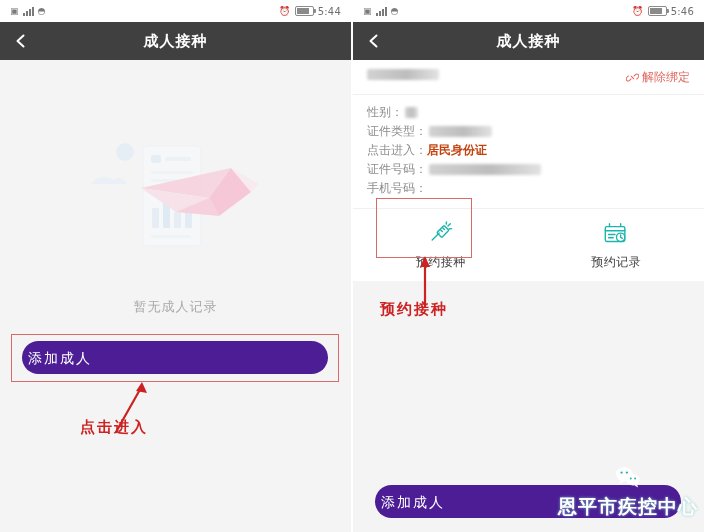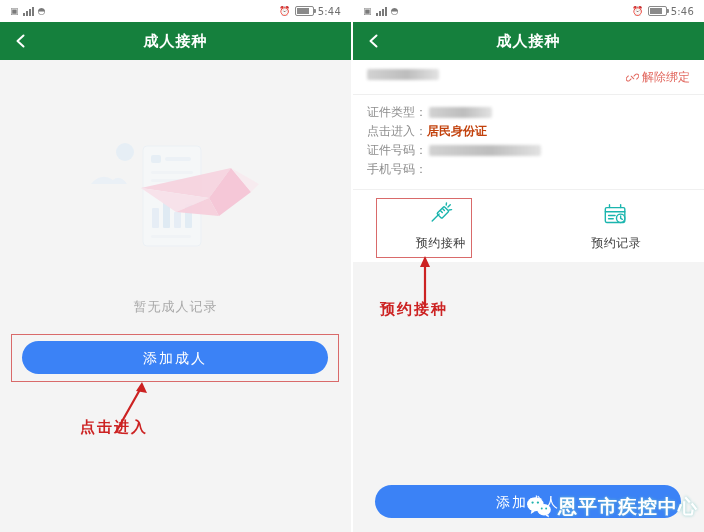--- a/index.html
+++ b/index.html
@@ -100,21 +100,21 @@
     display: block;
   }
   .sb-sig span:nth-child(1) { height: 3px; }
   .sb-sig span:nth-child(2) { height: 5px; }
   .sb-sig span:nth-child(3) { height: 7px; }
   .sb-sig span:nth-child(4) { height: 9px; }
 
   
   .navbar {
     height: 38px;
-    background: #15803d;
+    background: #404040;
     display: flex;
     align-items: center;
     position: relative;
   }
   .nav-back {
     position: absolute;
     left: 13px;
     top: 50%;
     transform: translateY(-50%);
     width: 16px;
@@ -152,27 +152,27 @@
   .empty-text {
     margin-top: 40px;
     color: #a8a8a8;
     font-size: 13px;
     letter-spacing: 1px;
   }
 
   
   .btn-primary {
     display: block;
-    background: #3b82f6;
+    background: #4c1d95;
     color: #ffffff;
     border: none;
     border-radius: 20px;
     font-size: 14px;
     letter-spacing: 2px;
-    text-align: center;
+    text-align: left;
     cursor: pointer;
     font-family: inherit;
   }
   .left-add-btn {
     position: absolute;
     left: 22px;
     top: 281px;
     width: 306px;
     height: 33px;
     line-height: 33px;
@@ -275,20 +275,21 @@
 
   
   .watermark {
     position: absolute;
     right: 6px;
     bottom: 12px;
     display: flex;
     align-items: center;
     gap: 6px;
     pointer-events: none;
+    flex-direction: column;
   }
   .wm-text {
     color: #ffffff;
     font-size: 19px;
     font-weight: bold;
     letter-spacing: 1px;
     text-shadow: 0 0 3px rgba(120,200,198,.9);
   }
   .wm-logo { width: 26px; height: 22px; display: block; }
 </style>
@@ -412,20 +413,24 @@
                 <path d="M6.2,9.8 L4.2,11.8 a2.5,2.5 0 0 1 -3.5,-3.5 L2.9,6.1" fill="none" stroke="#e2685f" stroke-width="1.3" stroke-linecap="round"></path>
                 <path d="M9.8,6.2 L11.8,4.2 a2.5,2.5 0 0 1 3.5,3.5 L13.1,9.9" fill="none" stroke="#e2685f" stroke-width="1.3" stroke-linecap="round"></path>
                 <line x1="6.4" y1="6.4" x2="9.6" y2="9.6" stroke="#e2685f" stroke-width="1.3" stroke-linecap="round"></line>
               </svg>
               <span>解除绑定</span>
             </span>
           </div>
 
           <div class="info-rows">
             <div class="info-row">
+              <span class="info-label">性别：</span>
+              <span class="redact" style="width:13px; margin-left:2px;"></span>
+            </div>
+            <div class="info-row">
               <span class="info-label">证件类型：</span>
               <span class="redact" style="width:63px; margin-left:2px;"></span>
             </div>
             <div class="info-row">
               <span class="info-label">点击进入：</span>
               <span class="info-value-strong">居民身份证</span>
             </div>
             <div class="info-row">
               <span class="info-label">证件号码：</span>
               <span class="redact" style="width:112px; margin-left:2px;"></span>

